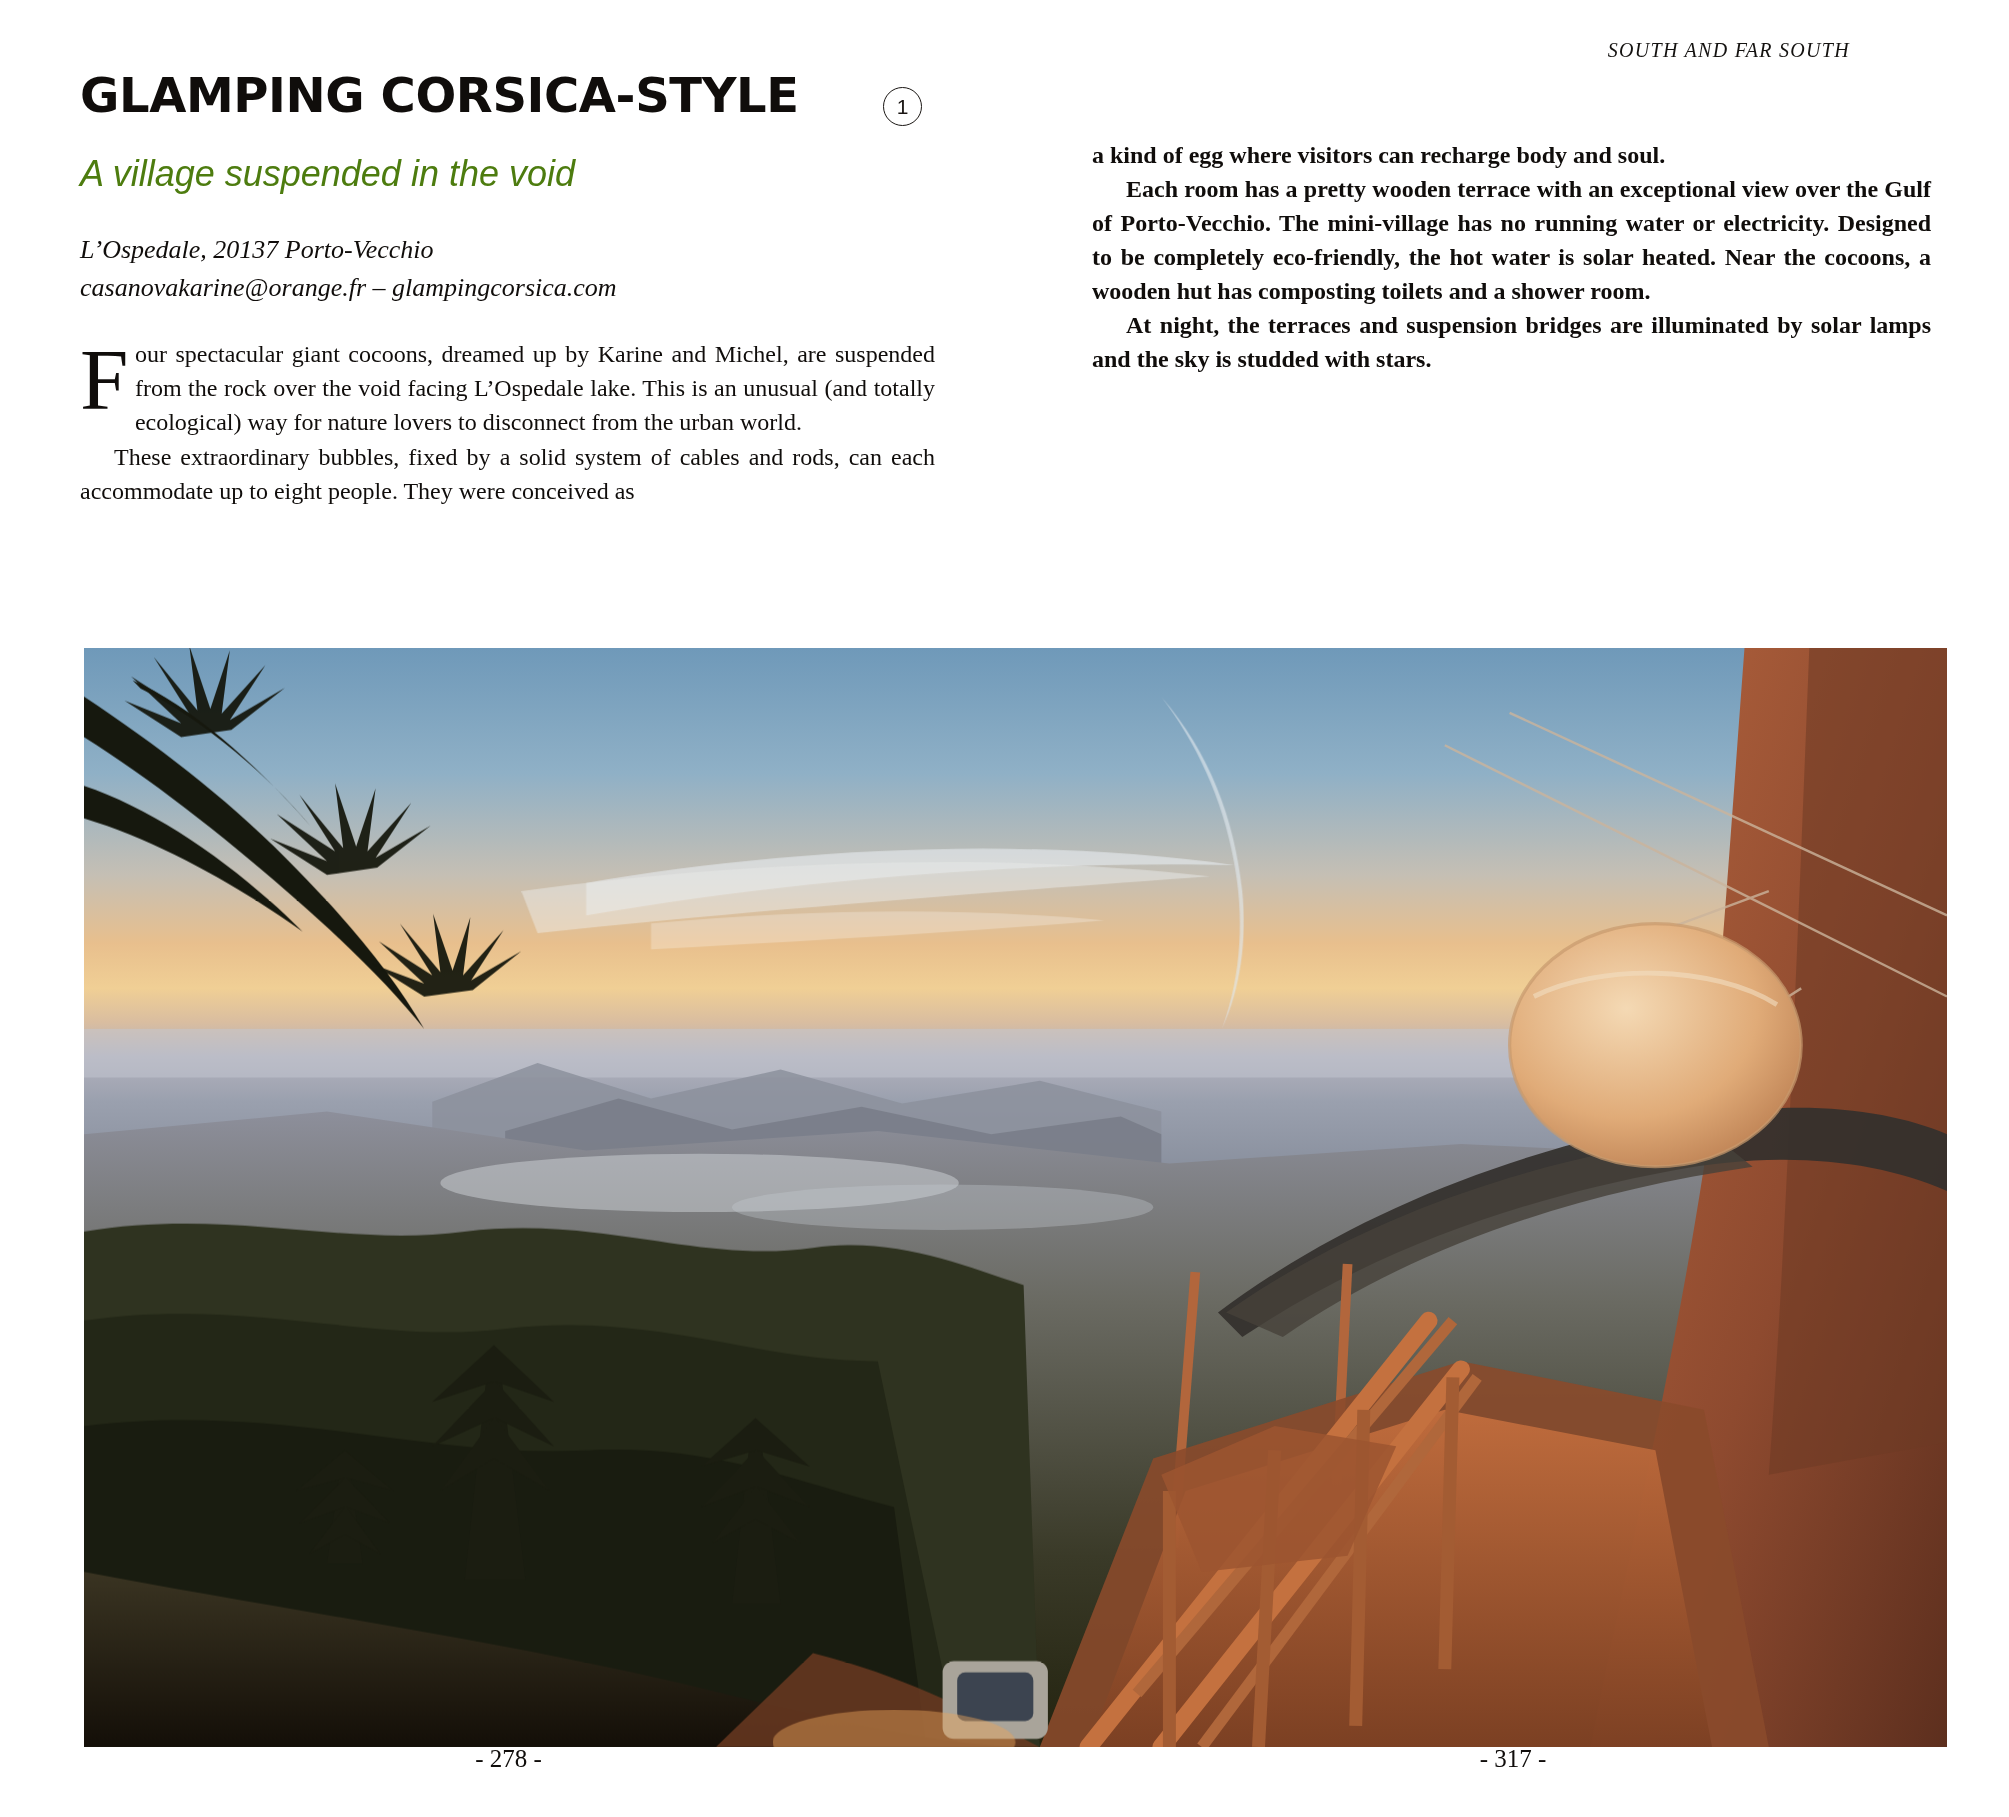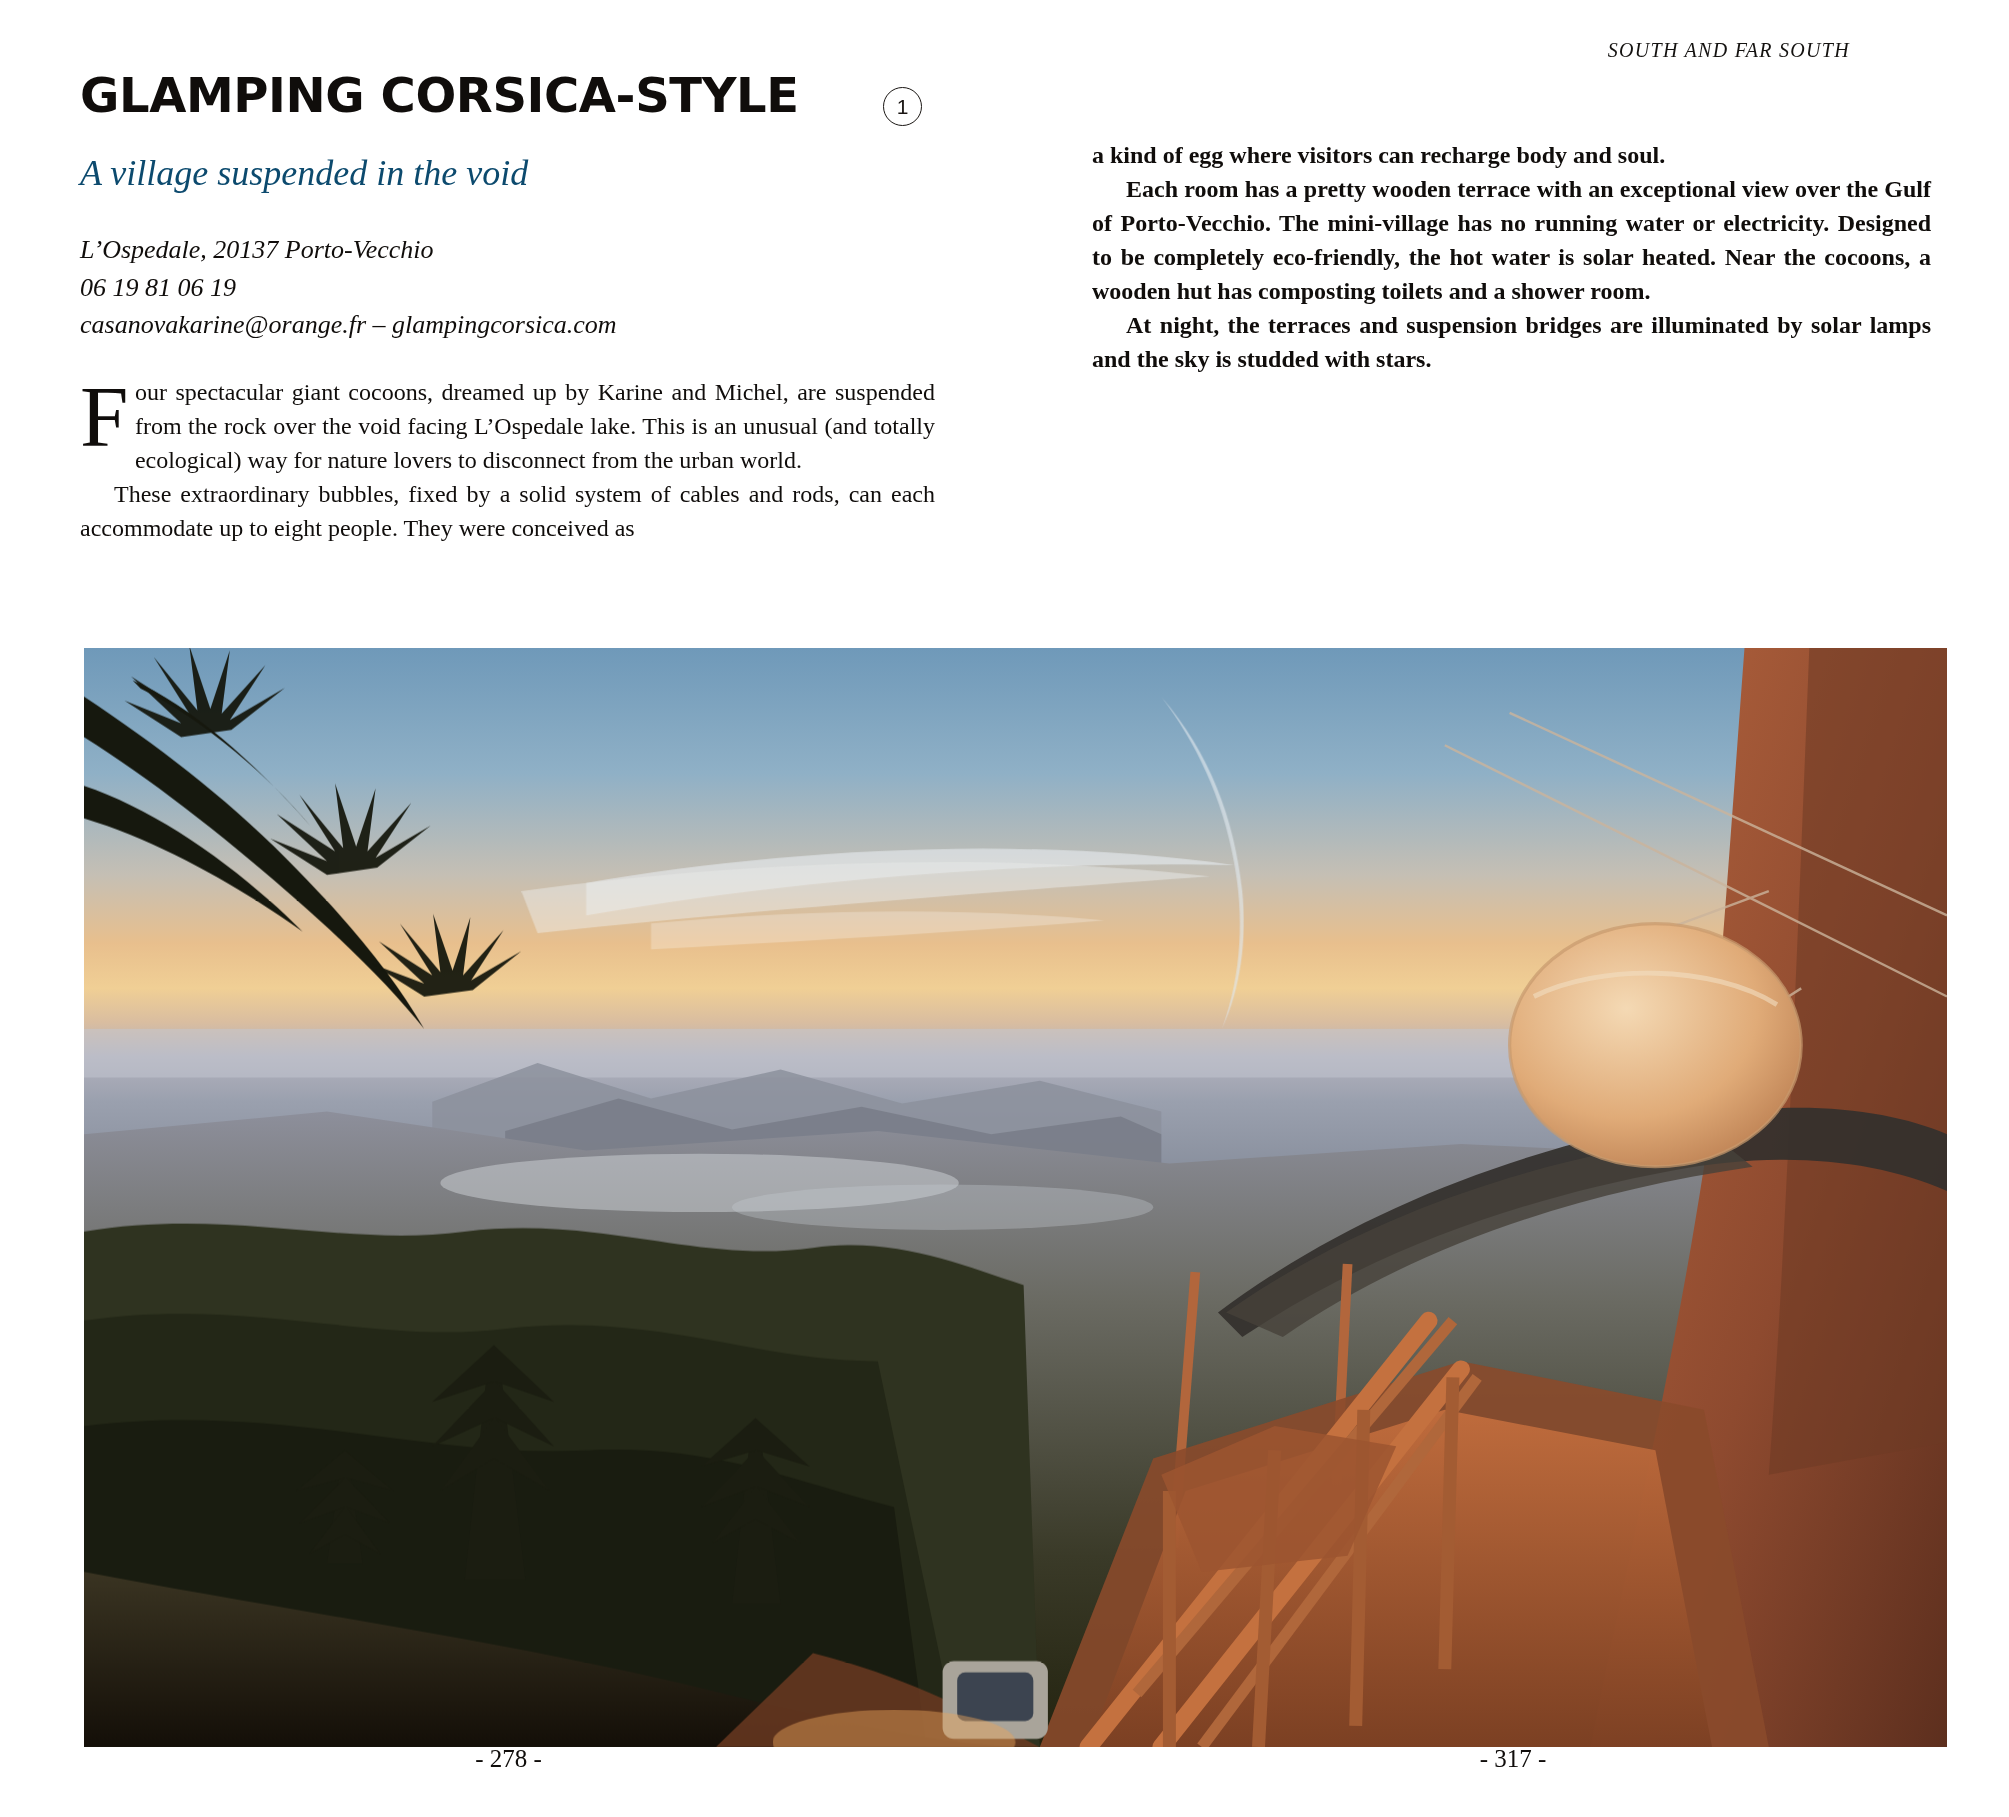--- a/index.html
+++ b/index.html
@@ -66,26 +66,26 @@
     display: flex;
     align-items: center;
     justify-content: center;
     font-family: "Liberation Sans", sans-serif;
     font-size: 21px;
     line-height: 1;
     color: #1a1613;
   }
 
   .subtitle {
-    font-family: Liberation Serif, serif;
+    font-family: Liberation Sans, sans-serif;
     font-style: italic;
     font-size: 36px;
     margin: 34px 0 2px 0;
     line-height: 1.15;
-    color: #0c4a6e;
+    color: #4d7c0f;
   }
 
   .contact {
     margin-top: 37px;
     font-family: "Liberation Serif", serif;
     font-style: italic;
     font-size: 26px;
     line-height: 1.44;
     color: #100d0b;
   }
@@ -162,21 +162,20 @@
 <div class="page">
 
   <div class="running-head">SOUTH AND FAR SOUTH</div>
 
   <div class="left-col">
     <h1 class="title">GLAMPING CORSICA-STYLE</h1>
     <div class="subtitle">A village suspended in the void</div>
 
     <div class="contact">
       <div>L’Ospedale, 20137 Porto-Vecchio</div>
-      <div>06 19 81 06 19</div>
       <div>casanovakarine@orange.fr – glampingcorsica.com</div>
     </div>
 
     <div class="body-col">
       <p class="dropcap-para"><span class="dropcap">F</span><span>our spectacular giant cocoons, dreamed up by Karine and Michel, are suspended from the rock over the void facing L’Ospedale lake. This is an unusual (and totally ecological) way for nature lovers to disconnect from the urban world.</span></p>
       <p>These extraordinary bubbles, fixed by a solid system of cables and rods, can each accommodate up to eight people. They were conceived as</p>
     </div>
   </div>
 
   <div class="marker">

